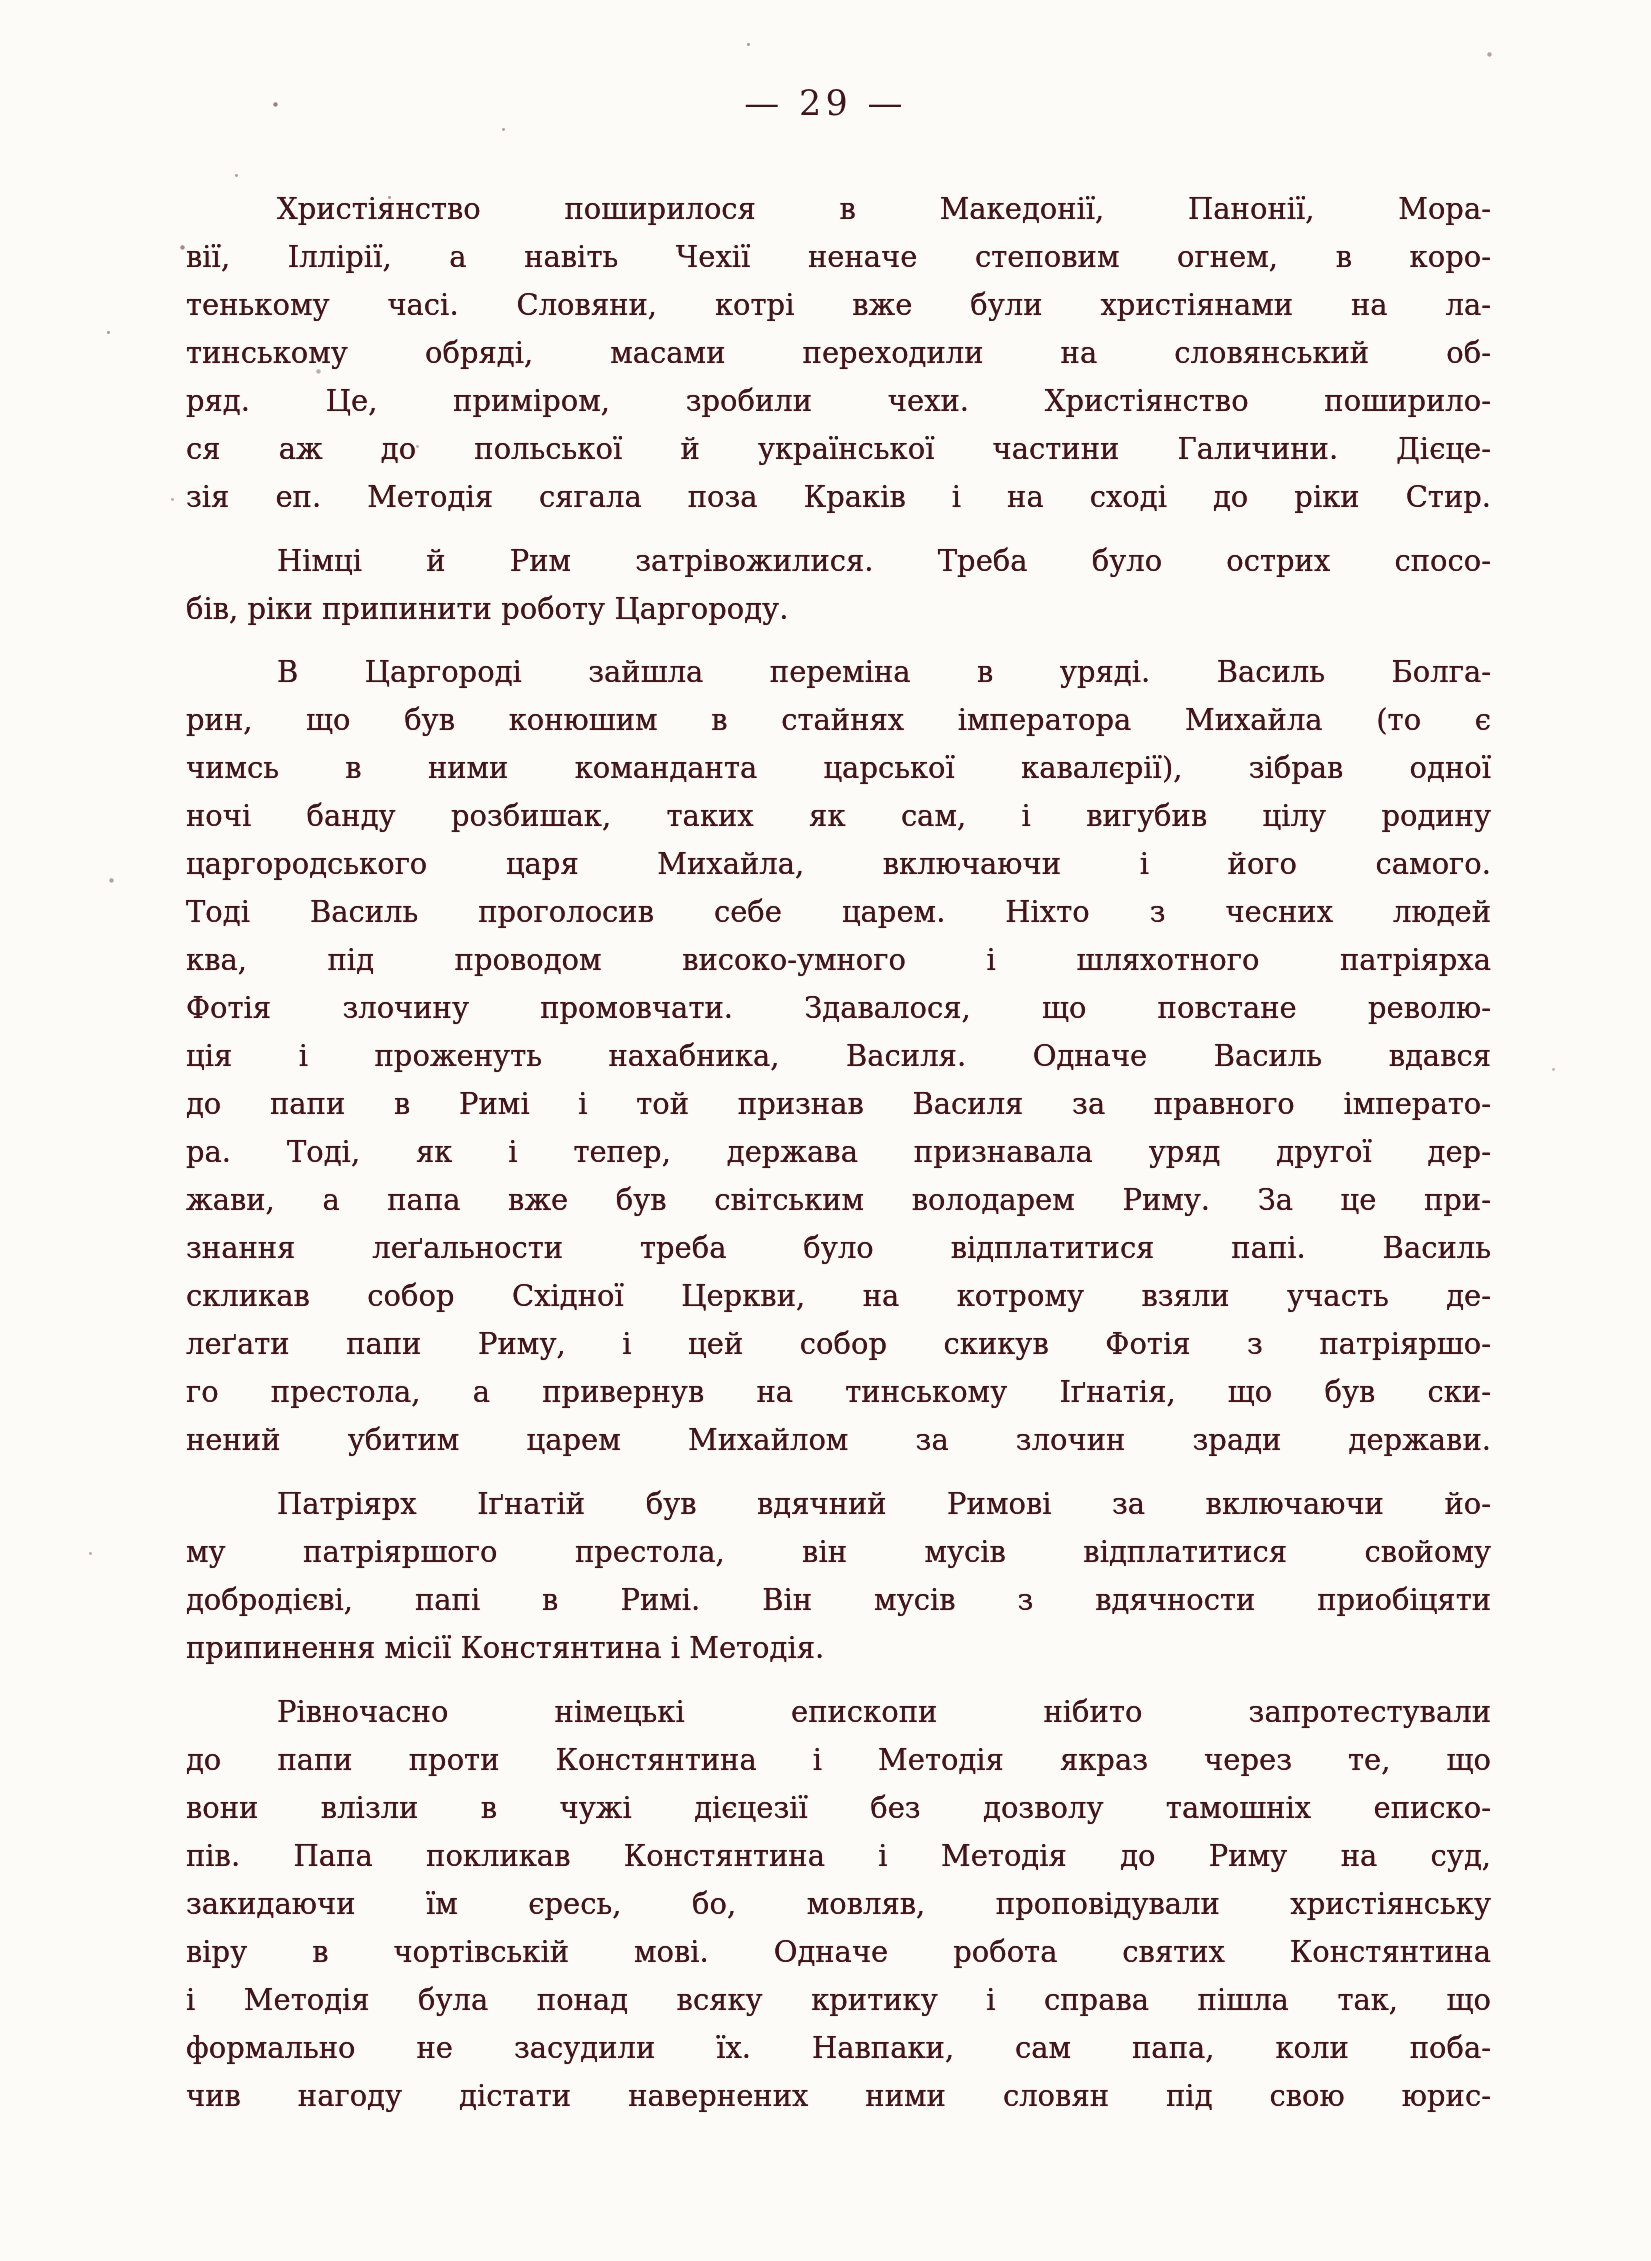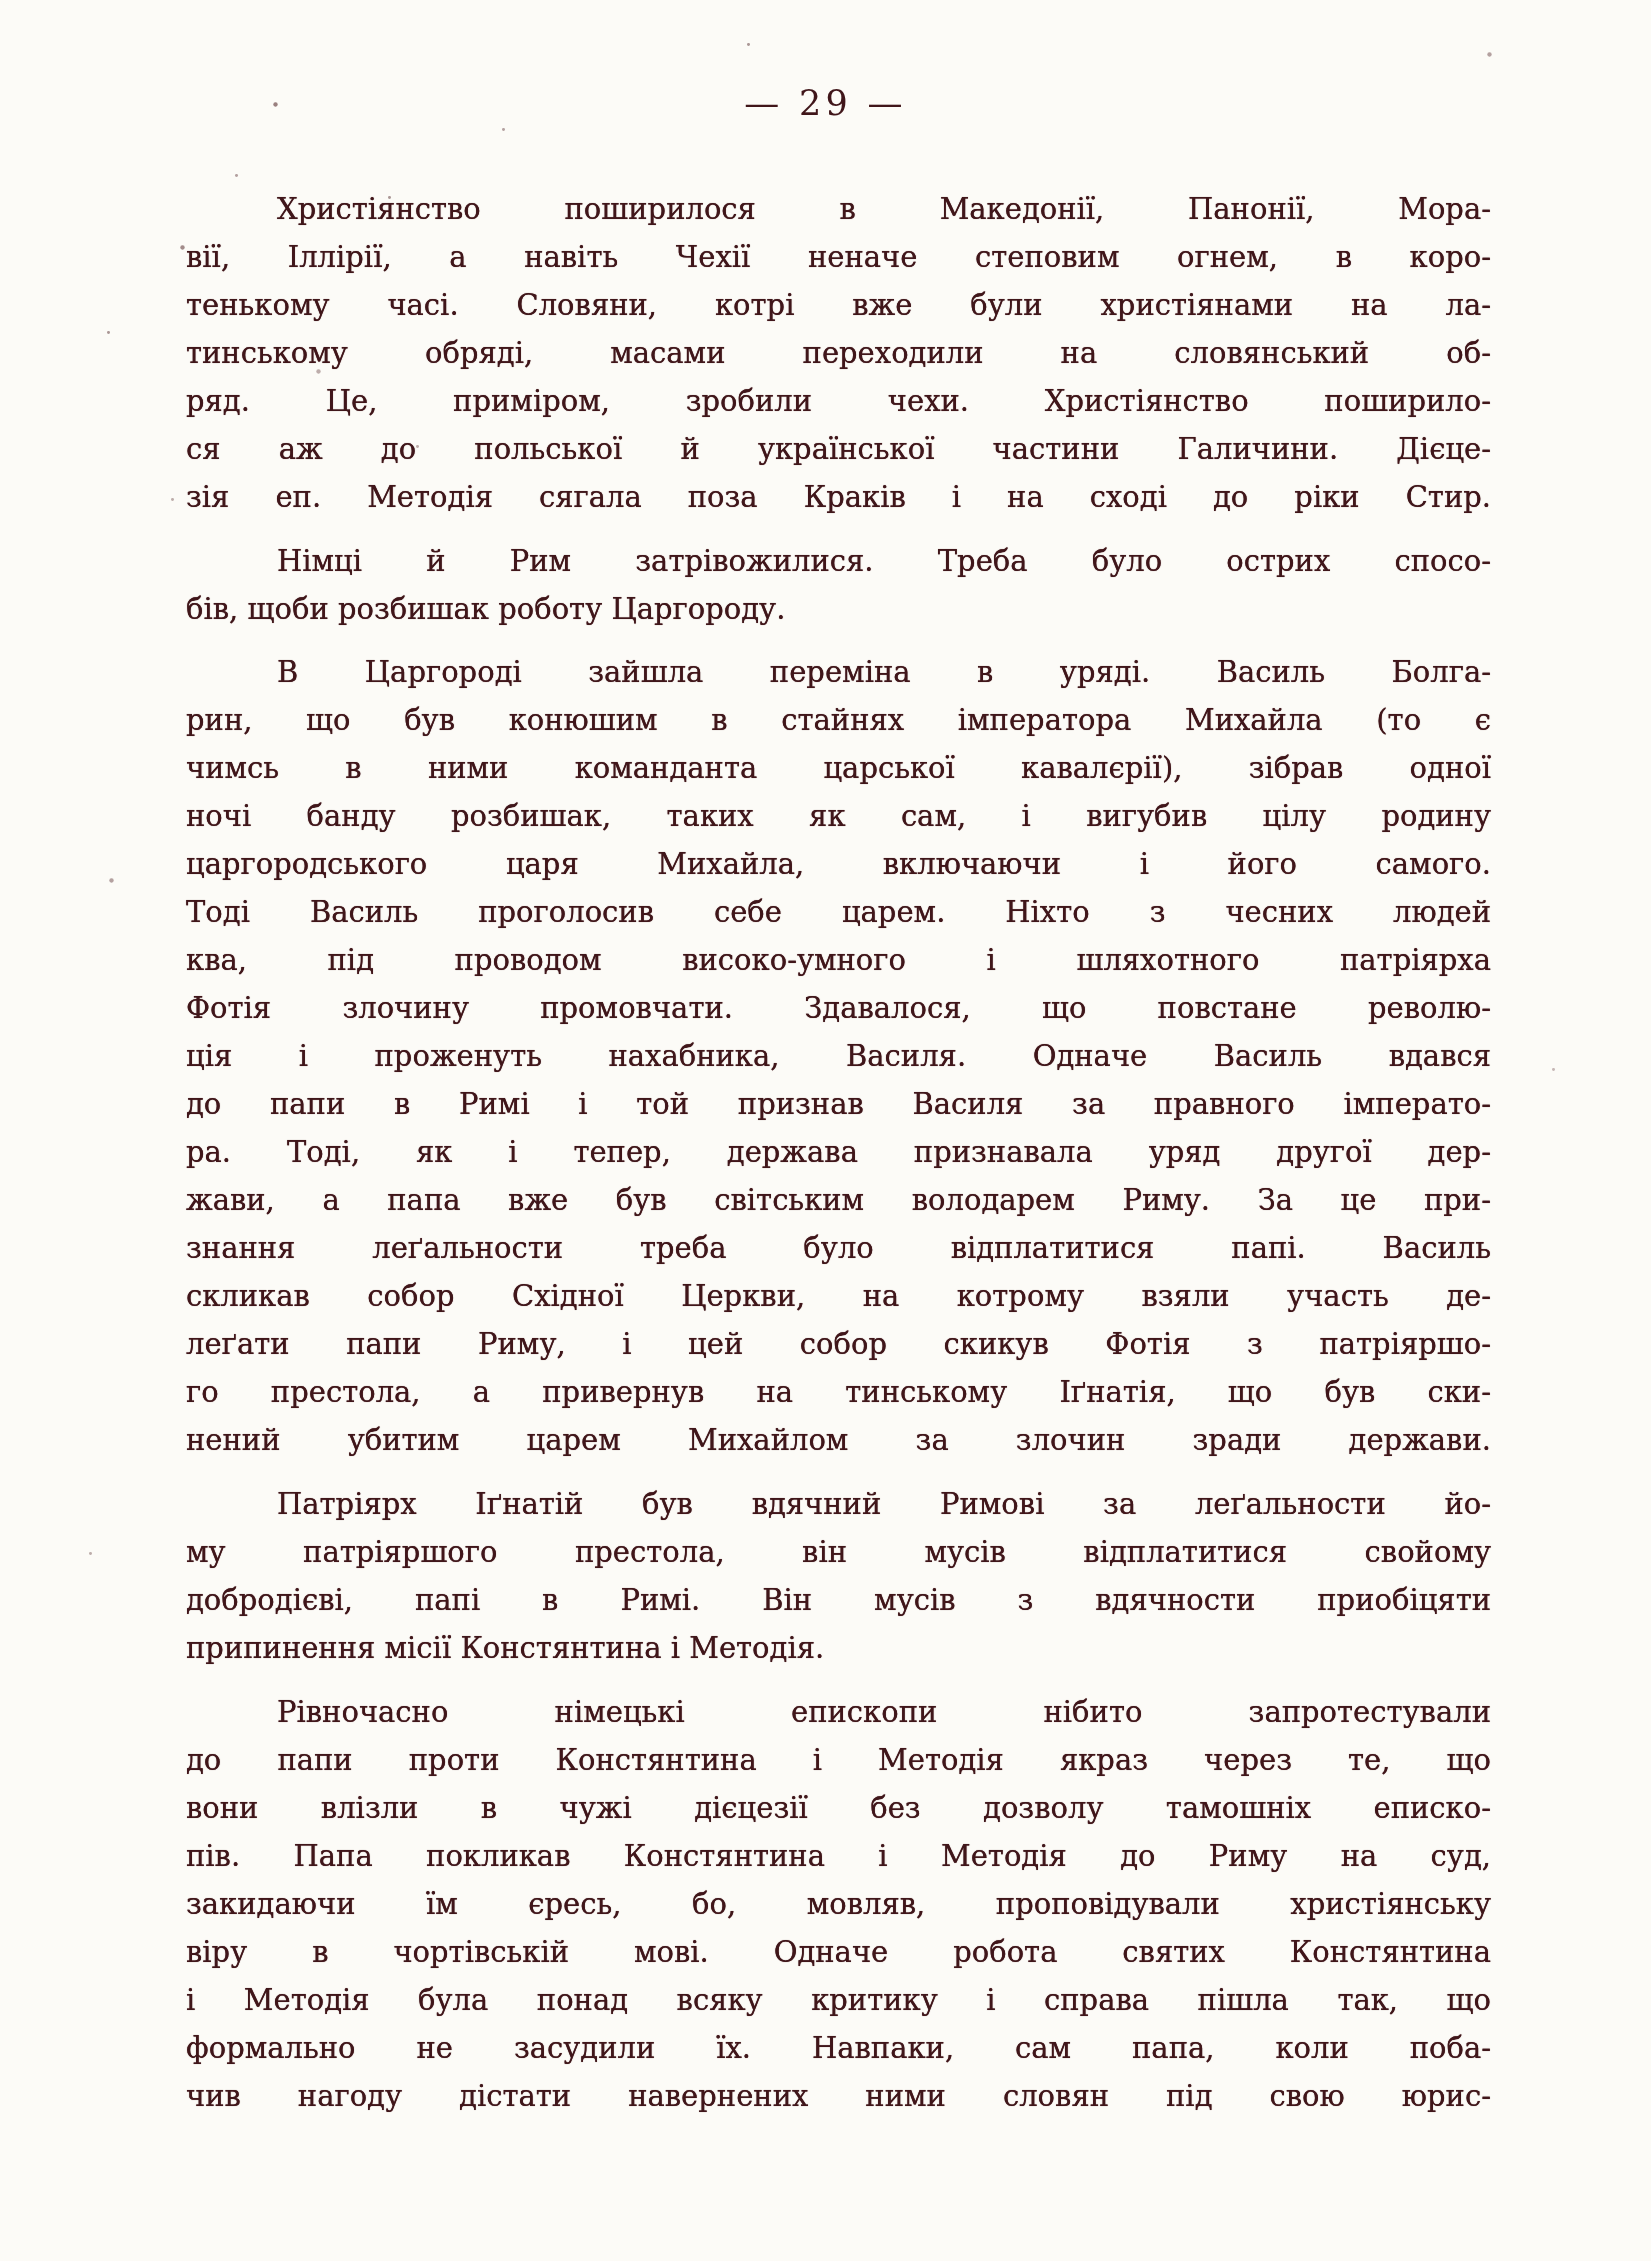--- a/index.html
+++ b/index.html
@@ -77,21 +77,21 @@
         <div class="line first justify">Христіянство поширилося в Македонії, Панонії, Мора-</div>
         <div class="line justify">вії, Іллірії, а навіть Чехії неначе степовим огнем, в коро-</div>
         <div class="line justify">тенькому часі. Словяни, котрі вже були христіянами на ла-</div>
         <div class="line justify">тинському обряді, масами переходили на словянський об-</div>
         <div class="line justify">ряд. Це, приміром, зробили чехи. Христіянство поширило-</div>
         <div class="line justify">ся аж до польської й української частини Галичини. Дієце-</div>
         <div class="line justify">зія еп. Методія сягала поза Краків і на сході до ріки Стир.</div>
       </div>
       <div class="para">
         <div class="line first justify">Німці й Рим затрівожилися. Треба було острих спосо-</div>
-        <div class="line">бів, щоби розбишак роботу Царгороду.</div>
+        <div class="line">бів, ріки припинити роботу Царгороду.</div>
       </div>
       <div class="para">
         <div class="line first justify">В Царгороді зайшла переміна в уряді. Василь Болга-</div>
         <div class="line justify">рин, що був конюшим в стайнях імператора Михайла (то є</div>
         <div class="line justify">чимсь в ними команданта царської кавалєрії), зібрав одної</div>
         <div class="line justify">ночі банду розбишак, таких як сам, і вигубив цілу родину</div>
         <div class="line justify">царгородського царя Михайла, включаючи і його самого.</div>
         <div class="line justify">Тоді Василь проголосив себе царем. Ніхто з чесних людей</div>
         <div class="line justify">ква, під проводом високо-умного і шляхотного патріярха</div>
         <div class="line justify">Фотія злочину промовчати. Здавалося, що повстане револю-</div>
@@ -99,21 +99,21 @@
         <div class="line justify">до папи в Римі і той признав Василя за правного імперато-</div>
         <div class="line justify">ра. Тоді, як і тепер, держава признавала уряд другої дер-</div>
         <div class="line justify">жави, а папа вже був світським володарем Риму. За це при-</div>
         <div class="line justify">знання леґальности треба було відплатитися папі. Василь</div>
         <div class="line justify">скликав собор Східної Церкви, на котрому взяли участь де-</div>
         <div class="line justify">леґати папи Риму, і цей собор скикув Фотія з патріяршо-</div>
         <div class="line justify">го престола, а привернув на тинському Іґнатія, що був ски-</div>
         <div class="line justify">нений убитим царем Михайлом за злочин зради держави.</div>
       </div>
       <div class="para">
-        <div class="line first justify">Патріярх Іґнатій був вдячний Римові за леґальности йо-</div>
+        <div class="line first justify">Патріярх Іґнатій був вдячний Римові за включаючи йо-</div>
         <div class="line justify">му патріяршого престола, він мусів відплатитися свойому</div>
         <div class="line justify">добродієві, папі в Римі. Він мусів з вдячности приобіцяти</div>
         <div class="line">припинення місії Констянтина і Методія.</div>
       </div>
       <div class="para">
         <div class="line first justify">Рівночасно німецькі епископи нібито запротестували</div>
         <div class="line justify">до папи проти Констянтина і Методія якраз через те, що</div>
         <div class="line justify">вони влізли в чужі дієцезії без дозволу тамошніх еписко-</div>
         <div class="line justify">пів. Папа покликав Констянтина і Методія до Риму на суд,</div>
         <div class="line justify">закидаючи їм єресь, бо, мовляв, проповідували христіянську</div>

